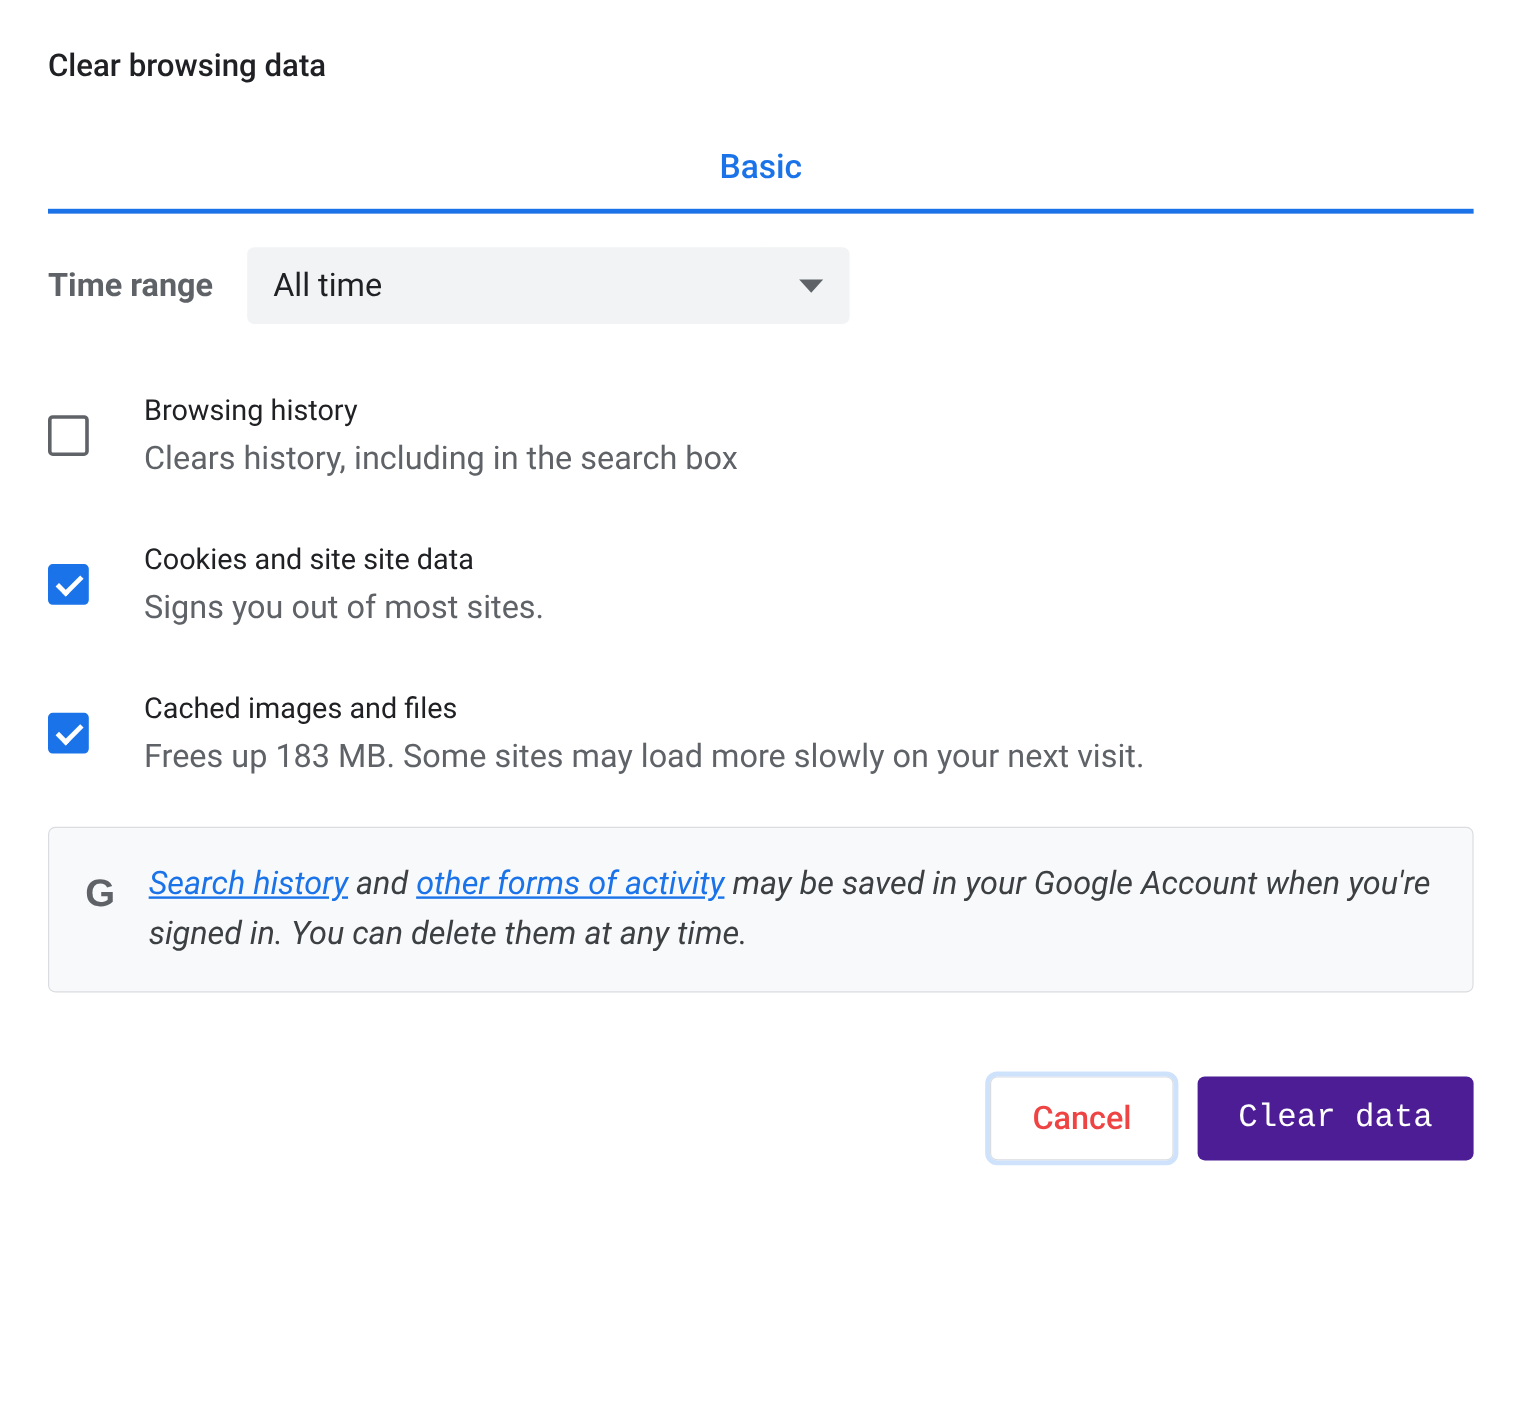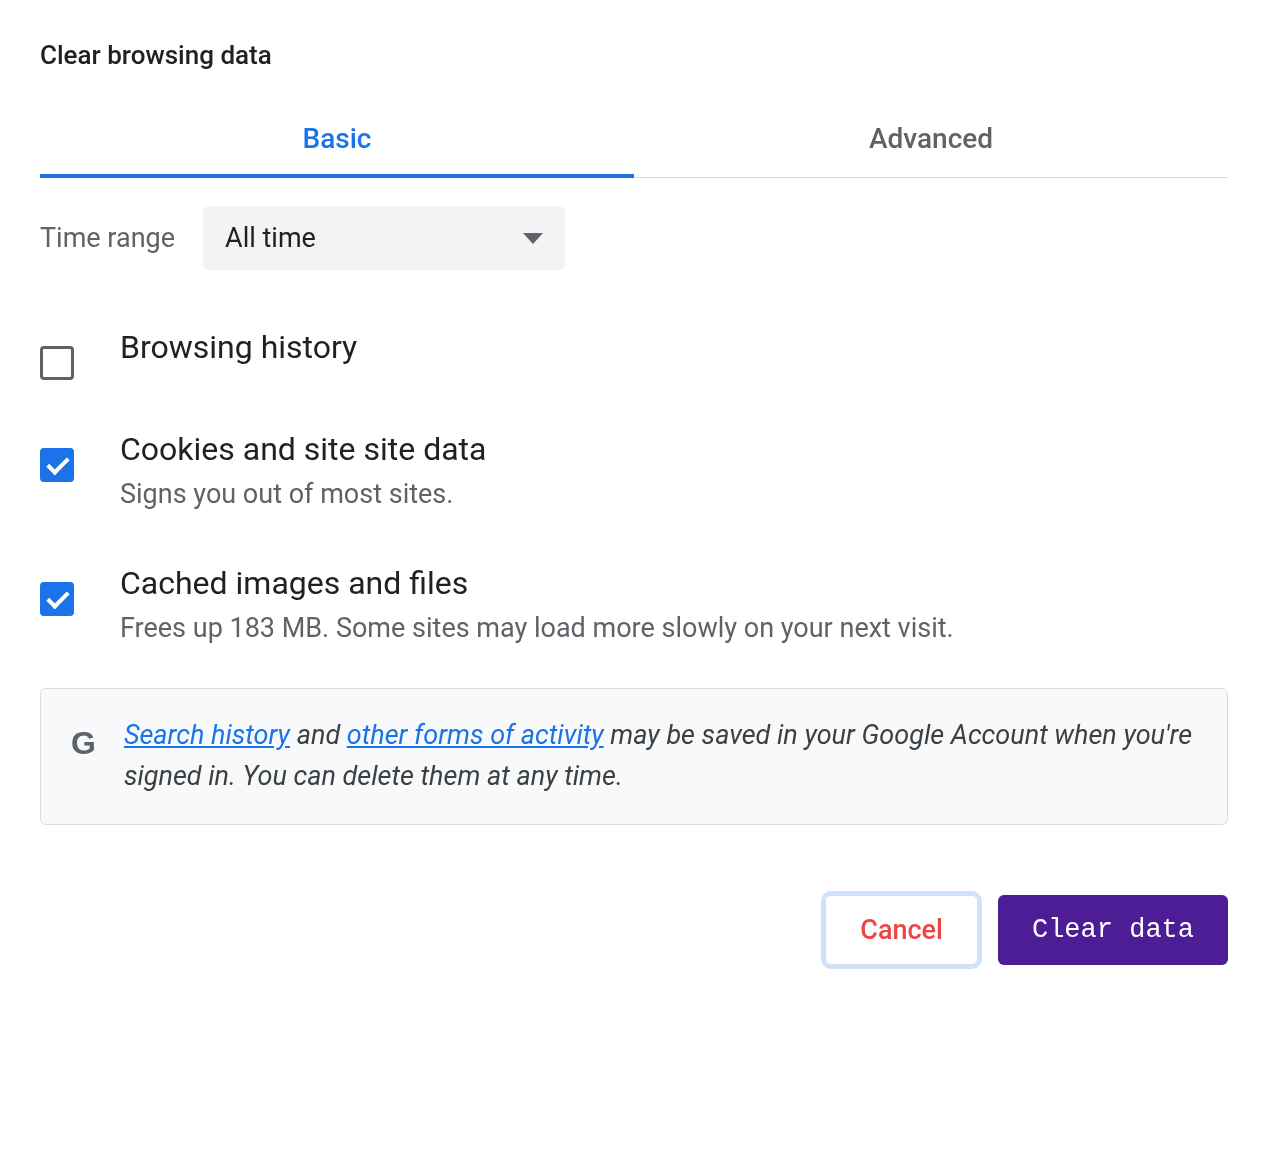--- a/index.html
+++ b/index.html
@@ -53,31 +53,32 @@
     }
     .timerange-row {
       display: flex;
       align-items: center;
       gap: 28px;
       margin-bottom: 58px;
     }
     .timerange-label {
       font-size: 27px;
       color: #5f6368;
+      font-weight: bold;
     }
     .dropdown {
       display: flex;
       align-items: center;
       justify-content: space-between;
       background: #f1f3f4;
       border-radius: 6px;
       padding: 16px 22px;
       font-size: 27px;
       color: #202124;
-      width: 362px;
+      width: 502px;
       cursor: pointer;
     }
     .dropdown-arrow {
       width: 0;
       height: 0;
       border-left: 10px solid transparent;
       border-right: 10px solid transparent;
       border-top: 11px solid #5f6368;
     }
     .options {
@@ -111,21 +112,21 @@
       width: 8px;
       height: 17px;
       border: solid white;
       border-width: 0 4px 4px 0;
       transform: rotate(45deg);
     }
     .option-text {
       flex: 1;
     }
     .option-title {
-      font-size: 32px;
+      font-size: 24px;
       color: #202124;
       margin-bottom: 8px;
     }
     .option-desc {
       font-size: 27px;
       color: #5f6368;
       line-height: 1.4;
     }
     .info-box {
       background: #f8f9fa;
@@ -186,36 +187,36 @@
     }
   </style>
 </head>
 <body>
 
 <div class="dialog">
   <h1 class="dialog-title">Clear browsing data</h1>
 
   <div class="tabs">
     <div class="tab active">Basic</div>
-    <div class="tab">Advanced</div>
   </div>
 
   <div class="timerange-row">
     <span class="timerange-label">Time range</span>
     <div class="dropdown">
       <span>All time</span>
       <span class="dropdown-arrow"></span>
     </div>
   </div>
 
   <div class="options">
     <div class="option">
       <div class="checkbox"></div>
       <div class="option-text">
         <div class="option-title">Browsing history</div>
+        <div class="option-desc">Clears history, including in the search box</div>
       </div>
     </div>
 
     <div class="option">
       <div class="checkbox checked"></div>
       <div class="option-text">
         <div class="option-title">Cookies and site site data</div>
         <div class="option-desc">Signs you out of most sites.</div>
       </div>
     </div>

